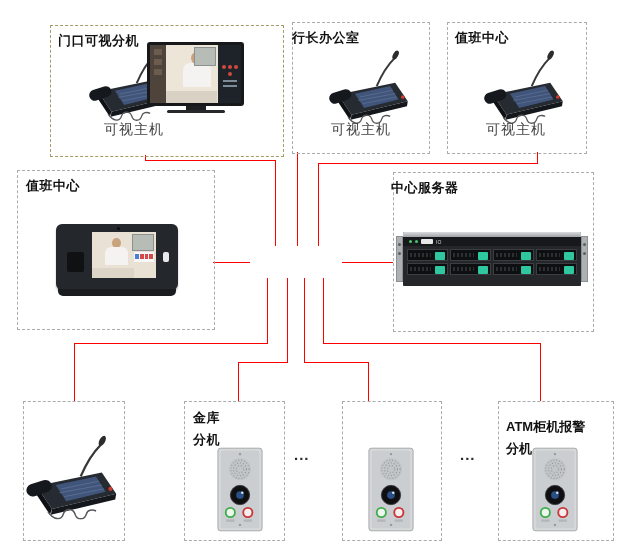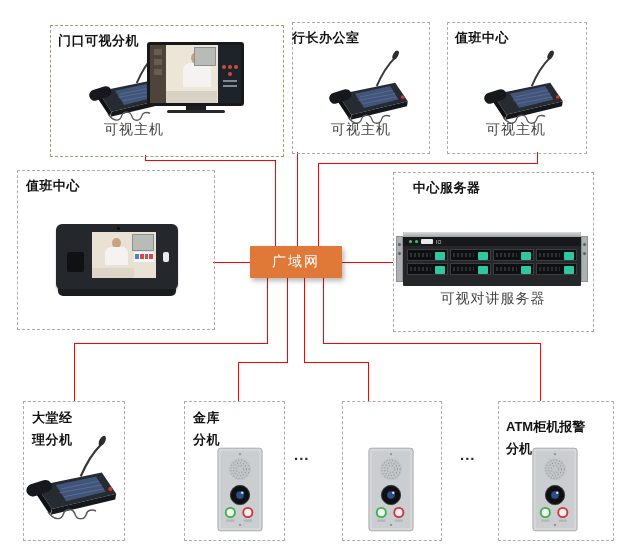--- a/index.html
+++ b/index.html
@@ -142,29 +142,26 @@
   <div class="gbox" style="left:393px; top:172px; width:199px; height:158px;"></div>
   <div class="gbox" style="left:23px; top:401px; width:100px; height:138px;"></div>
   <div class="gbox" style="left:184px; top:401px; width:99px; height:138px;"></div>
   <div class="gbox" style="left:342px; top:401px; width:98px; height:138px;"></div>
   <div class="gbox" style="left:498px; top:401px; width:114px; height:138px;"></div>
 
   <div class="box-title" style="left:58px; top:31px;">门口可视分机</div>
   <div class="box-title" style="left:292px; top:28px;">行长办公室</div>
   <div class="box-title" style="left:455px; top:28px;">值班中心</div>
   <div class="box-title" style="left:26px; top:176px;">值班中心</div>
-  <div class="box-title" style="left:413px; top:178px;">中心服务器</div>
-  <div class="box-title" style="left:32px; top:407px; line-height:22px;">大堂经
-理分机</div>
+  <div class="box-title" style="left:391px; top:178px;">中心服务器</div>
   <div class="box-title" style="left:193px; top:407px; line-height:22px;">金库
 分机</div>
   <div class="box-title" style="left:506px; top:416px; line-height:22px; letter-spacing:0;">ATM柜机报警
 分机</div>
 
-  <div id="wan">广域网</div>
 
   <div class="dev" style="left:88px; top:40px; width:84px; height:82px;">
     <svg class="devsvg" width="84" height="82" viewBox="0 0 100 95">
         <use href="#sym-console"></use>
       </svg>
   </div>
   <div class="dev" style="left:147px; top:42px; width:97px;">
     <div class="tv-bezel">
       <div class="tv-screen">
         <div class="tv-shelf">
@@ -247,21 +244,20 @@
             <div class="srv-bay"></div>
             <div class="srv-bay"></div>
           <div class="srv-bay"></div>
             <div class="srv-bay"></div>
             <div class="srv-bay"></div>
             <div class="srv-bay"></div>
         </div>
       </div>
     </div>
   </div>
-  <div class="dev-caption" style="left:423px; top:290px; width:140px;">可视对讲服务器</div>
 
   <div class="dev" style="left:25px; top:419px; width:96px; height:110px;">
     <svg class="devsvg" width="96" height="110" viewBox="0 0 100 95" preserveAspectRatio="xMidYMid meet">
         <use href="#sym-console"></use>
       </svg>
   </div>
 
   <div class="dev" style="left:217px; top:446px;">
     <svg class="devsvg" width="46" height="87" viewBox="0 0 50 92">
         <use href="#sym-doorstation"></use>

